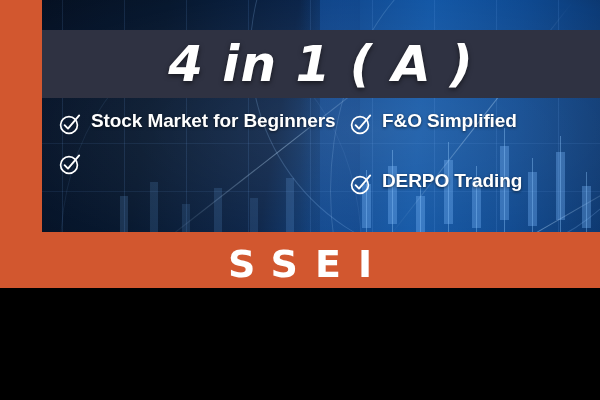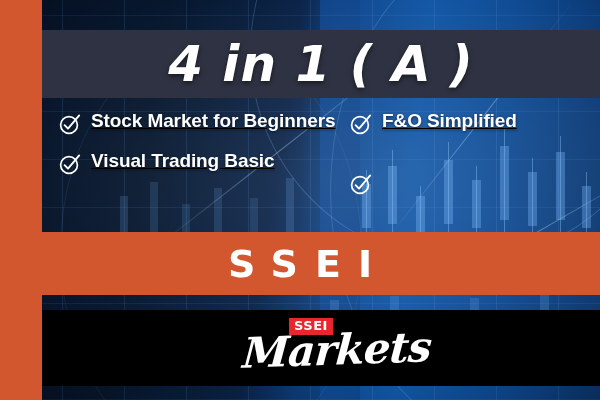--- a/index.html
+++ b/index.html
@@ -1,17 +1,17 @@
 <!DOCTYPE html>
 <html><head>
 <meta charset="utf-8">
 <style>
   html,body{margin:0;padding:0;background:#000;}
   body{width:600px;height:400px;overflow:hidden;font-family:"Liberation Sans",sans-serif;}
-  #poster{position:relative;width:600px;height:400px;overflow:hidden;background:#ec4899;}
+  #poster{position:relative;width:600px;height:288px;overflow:hidden;background:#ec4899;}
 
   
   .bg{position:absolute;inset:0;overflow:hidden;}
   .bg-base{position:absolute;inset:0;
     background:linear-gradient(100deg,#061226 0%,#07182f 26%,#0a2348 46%,#0d3a74 54%,#12498f 70%,#0f3f80 86%,#0b2d5e 100%);}
   .bg-right{position:absolute;left:320px;top:0;width:280px;height:400px;
     background:linear-gradient(95deg,#0f458b 0%,#1258a8 35%,#0e4a92 65%,#0b356c 100%);
     opacity:.92;}
   .bg-rightfade{position:absolute;left:300px;top:0;width:60px;height:400px;
     background:linear-gradient(90deg,rgba(15,69,139,0) 0%,rgba(15,69,139,.85) 100%);}
@@ -37,21 +37,21 @@
   
   .title-band{position:absolute;left:42px;top:30px;width:558px;height:68px;background:#2f3242;z-index:3;}
   .title-text{position:absolute;left:42px;top:24px;width:558px;height:80px;z-index:5;
     display:flex;align-items:center;justify-content:center;
     color:#fff;font-size:50px;font-weight:bold;font-style:italic;letter-spacing:1px;
     font-family:"DejaVu Sans","Liberation Sans",sans-serif;
     text-shadow:0 2px 5px rgba(0,0,0,.55);}
 
   
   .features{position:absolute;left:42px;top:100px;width:558px;height:130px;z-index:5;
-    display:flex;text-decoration:underline;}
+    display:flex;}
   .col{flex:0 0 50%;padding-top:10px;}
   .col-left{padding-left:16px;}
   .col-right{padding-left:12px;}
   .feat{display:flex;align-items:flex-start;margin-bottom:14px;}
   .feat .ck{flex:0 0 auto;width:24px;height:24px;margin-right:9px;margin-top:2px;}
   .feat .ck svg{display:block;}
   .feat .lbl{color:#fff;font-size:19px;font-weight:bold;line-height:1.12;
     letter-spacing:-.1px;text-shadow:0 1px 3px rgba(0,0,0,.6);}
   .col-right .feat{margin-bottom:34px;}
 
@@ -144,41 +144,41 @@
         </span>
         <span class="lbl">Stock Market for Beginners</span>
       </div>
       <div class="feat">
         <span class="ck">
           <svg width="24" height="24" viewBox="0 0 24 24">
             <circle cx="11" cy="13" r="8.4" fill="none" stroke="#ffffff" stroke-width="1.7"></circle>
             <path d="M6.6 13.2 L10.0 16.6 L21.2 3.4" fill="none" stroke="#ffffff" stroke-width="1.9" stroke-linecap="round" stroke-linejoin="round"></path>
           </svg>
         </span>
-        <span class="lbl">Visual Trading Basic</span>
       </div>
     </div>
 
     <div class="col col-right">
       <div class="feat">
         <span class="ck">
           <svg width="24" height="24" viewBox="0 0 24 24">
             <circle cx="11" cy="13" r="8.4" fill="none" stroke="#ffffff" stroke-width="1.7"></circle>
             <path d="M6.6 13.2 L10.0 16.6 L21.2 3.4" fill="none" stroke="#ffffff" stroke-width="1.9" stroke-linecap="round" stroke-linejoin="round"></path>
           </svg>
         </span>
         <span class="lbl">F&amp;O Simplified</span>
       </div>
       <div class="feat">
         <span class="ck">
           <svg width="24" height="24" viewBox="0 0 24 24">
             <circle cx="11" cy="13" r="8.4" fill="none" stroke="#ffffff" stroke-width="1.7"></circle>
             <path d="M6.6 13.2 L10.0 16.6 L21.2 3.4" fill="none" stroke="#ffffff" stroke-width="1.9" stroke-linecap="round" stroke-linejoin="round"></path>
           </svg>
         </span>
+        <span class="lbl">DERPO Trading</span>
       </div>
     </div>
 
   </div>
 
   <div class="combo-band"></div>
   <div class="combo-text">SSEI</div>
 
   <div class="logo-band"></div>
   <div class="logo-wrap">

